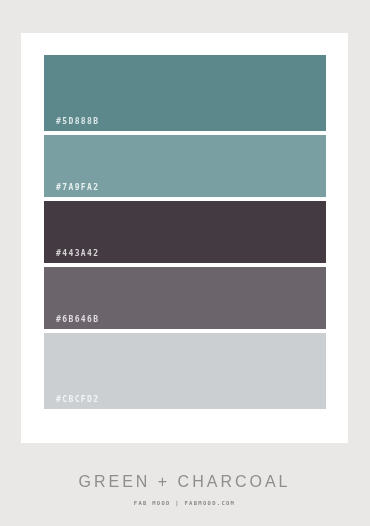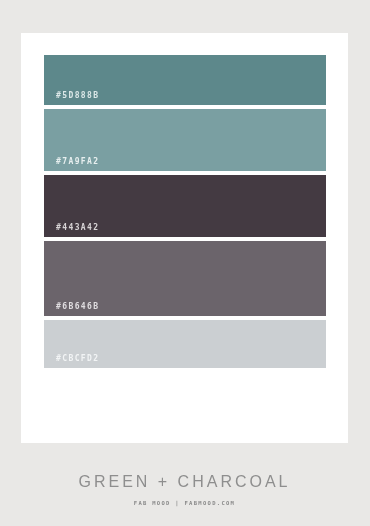--- a/index.html
+++ b/index.html
@@ -78,33 +78,33 @@
     font-weight: 700;
     white-space: nowrap;
   }
 </style>
 </head>
 <body style="background: rgb(233, 232, 230);">
 
 <div class="poster">
 
   <div class="swatch-stack">
-      <div class="swatch" style="background: rgb(93, 136, 139); height: 50px;">
+      <div class="swatch" style="background: rgb(93, 136, 139); height: 76px;">
         <span class="swatch-label" style="color: rgb(220, 232, 232);">#5D888B</span>
       </div>
       <div class="swatch" style="background: rgb(122, 159, 162); height: 62px; text-align: center;">
         <span class="swatch-label" style="color: rgb(231, 239, 239);">#7A9FA2</span>
       </div>
       <div class="swatch" style="background: rgb(68, 58, 66); height: 62px;">
         <span class="swatch-label" style="color: rgb(216, 212, 214);">#443A42</span>
       </div>
-      <div class="swatch" style="background: rgb(107, 100, 107); height: 75px;">
+      <div class="swatch" style="background: rgb(107, 100, 107); height: 62px;">
         <span class="swatch-label" style="color: rgb(224, 221, 224);">#6B646B</span>
       </div>
-      <div class="swatch" style="background: rgb(203, 207, 210); height: 48px;">
+      <div class="swatch" style="background: rgb(203, 207, 210); height: 76px;">
         <span class="swatch-label" style="color: rgb(242, 244, 245);">#CBCFD2</span>
       </div>
     </div>
 
   <div class="poster-footer" style="top: 440px; bottom: auto;">
     <div class="poster-title">GREEN + CHARCOAL</div>
     <div class="poster-credit">FAB MOOD | FABMOOD.COM</div>
   </div>
 
 </div>

